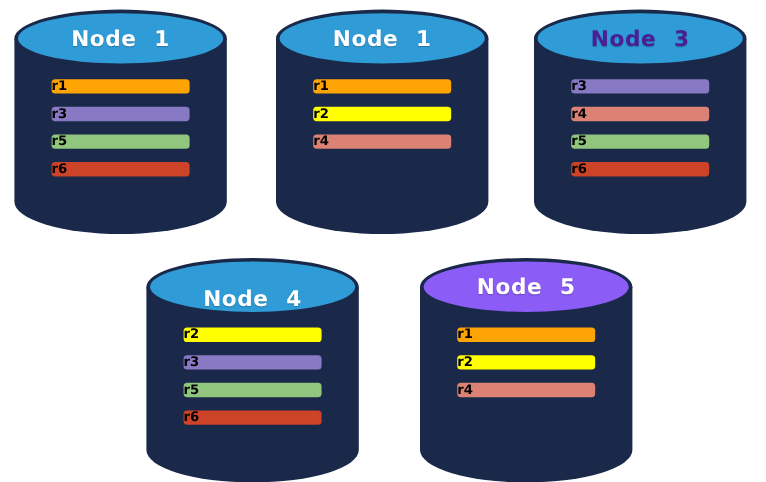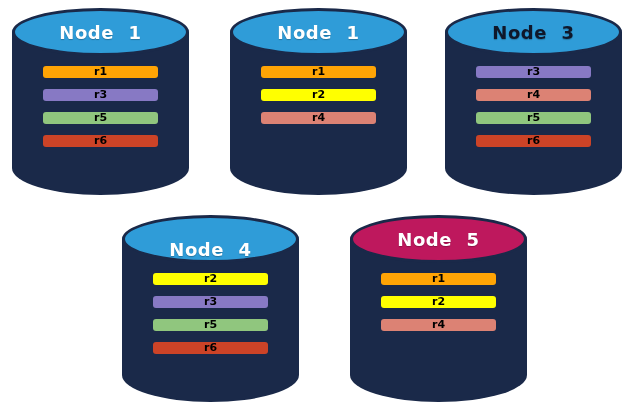--- a/index.html
+++ b/index.html
@@ -42,21 +42,20 @@
   }
   .bars {
     position: absolute;
     left: 0; right: 0; top: 58px;
   }
   .replica-bar {
     width: 115px;
     height: 12px;
     margin: 0 auto 11px auto;
     border-radius: 3px;
-    text-align: center;
     font-size: 11px;
     line-height: 12px;
     font-weight: bold;
   }
 </style>
 </head>
 <body>
 
 <div id="diagram">
   <div class="cylinder" style="left: 12px; top: 8px;">
@@ -80,21 +79,21 @@
     <div class="bars">
         <div class="replica-bar" style="background: rgb(255, 164, 5); color: rgb(0, 0, 0);">r1</div>
         <div class="replica-bar" style="background: rgb(255, 255, 0); color: rgb(0, 0, 0);">r2</div>
         <div class="replica-bar" style="background: rgb(220, 130, 116); color: rgb(0, 0, 0);">r4</div>
       </div>
   </div>
 
   <div class="cylinder" style="left: 445px; top: 8px;">
     <div class="cyl-body" style="background: rgb(26, 41, 73);"></div>
     <div class="cyl-top" style="background: rgb(47, 156, 216); border-color: rgb(26, 41, 73);">
-      <span class="node-label" style="color: #0f172a; text-align: center;">Node 3</span>
+      <span class="node-label" style="color: #4c1d95; text-align: center;">Node 3</span>
     </div>
     <div class="bars">
         <div class="replica-bar" style="background: rgb(135, 121, 196); color: rgb(0, 0, 0);">r3</div>
         <div class="replica-bar" style="background: rgb(220, 130, 116); color: rgb(0, 0, 0);">r4</div>
         <div class="replica-bar" style="background: rgb(144, 198, 126); color: rgb(0, 0, 0);">r5</div>
         <div class="replica-bar" style="background: rgb(204, 67, 39); color: rgb(0, 0, 0);">r6</div>
       </div>
   </div>
 
   <div class="cylinder" style="left: 122px; top: 215px;">
@@ -105,21 +104,21 @@
     <div class="bars">
         <div class="replica-bar" style="background: rgb(255, 255, 0); color: rgb(0, 0, 0);">r2</div>
         <div class="replica-bar" style="background: rgb(135, 121, 196); color: rgb(0, 0, 0);">r3</div>
         <div class="replica-bar" style="background: rgb(144, 198, 126); color: rgb(0, 0, 0);">r5</div>
         <div class="replica-bar" style="background: rgb(204, 67, 39); color: rgb(0, 0, 0);">r6</div>
       </div>
   </div>
 
   <div class="cylinder" style="left: 350px; top: 215px;">
     <div class="cyl-body" style="background: rgb(26, 41, 73);"></div>
-    <div class="cyl-top" style="background: #be185d; border-color: rgb(26, 41, 73); text-align: right;">
+    <div class="cyl-top" style="background: #8b5cf6; border-color: rgb(26, 41, 73); text-align: right;">
       <span class="node-label" style="color: rgb(255, 255, 255);">Node 5</span>
     </div>
     <div class="bars">
         <div class="replica-bar" style="background: rgb(255, 164, 5); color: rgb(0, 0, 0);">r1</div>
         <div class="replica-bar" style="background: rgb(255, 255, 0); color: rgb(0, 0, 0);">r2</div>
         <div class="replica-bar" style="background: rgb(220, 130, 116); color: rgb(0, 0, 0);">r4</div>
       </div>
   </div>
 </div>
 

